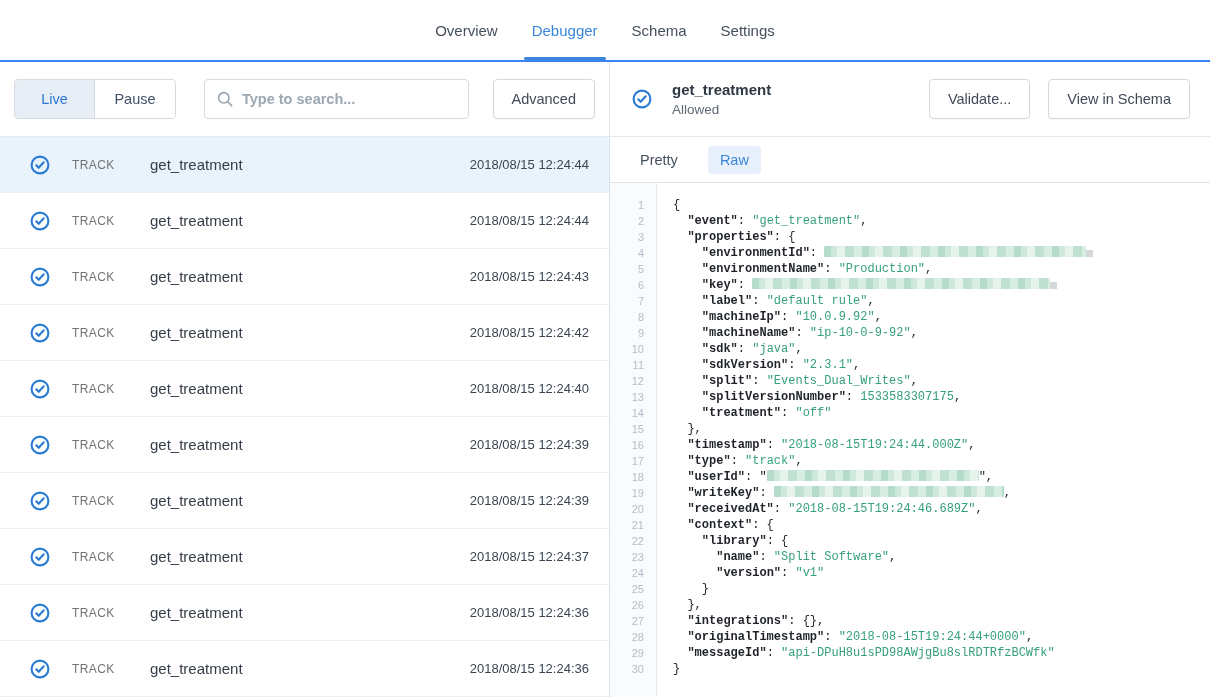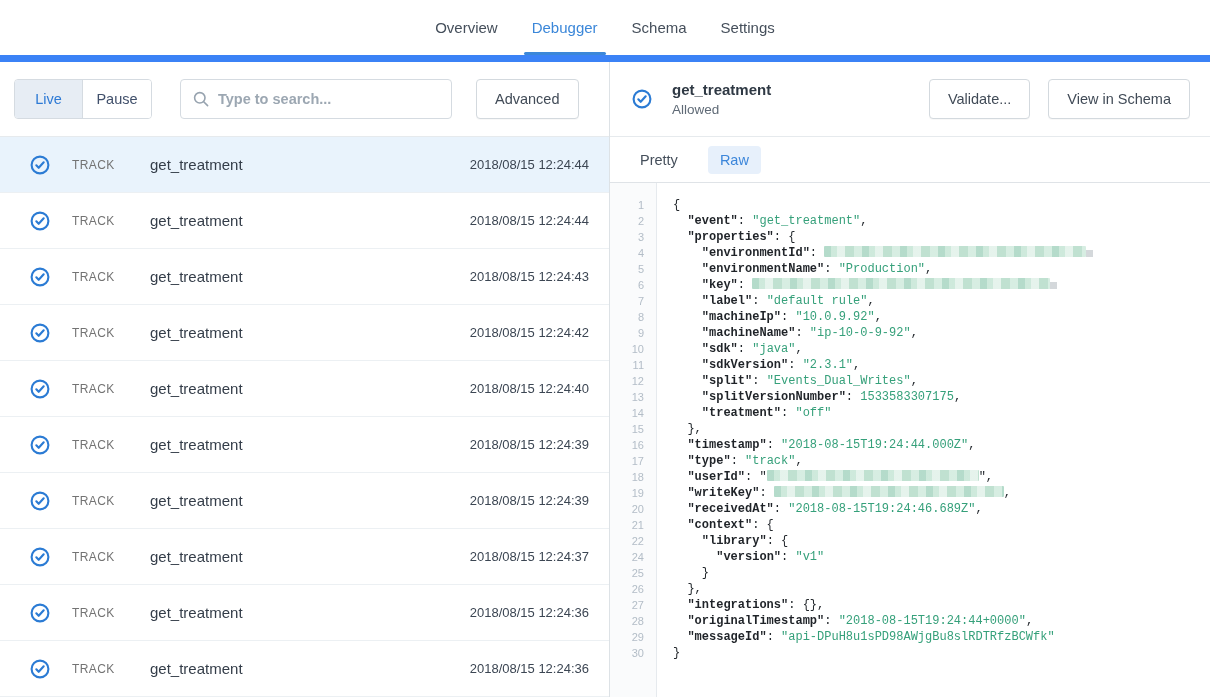--- a/index.html
+++ b/index.html
@@ -1,40 +1,40 @@
 <!DOCTYPE html>
 <html><head>
 <meta charset="utf-8">
 <style>
   * { margin:0; padding:0; box-sizing:border-box; }
   html,body { width:1210px; height:697px; overflow:hidden; background:#fff;
     font-family:"Liberation Sans", sans-serif; }
   .app { width:1210px; height:697px; display:flex; flex-direction:column; }
 
   
-  .topnav { height:62px; flex:none; border-bottom:7px solid #3b82f6;
+  .topnav { height:62px; flex:none; border-bottom:2px solid #3b82f6;
     display:flex; justify-content:center; background:#fff; }
   .nav-tabs { display:flex; gap:30px; height:100%; }
   .nav-tab { position:relative; display:flex; align-items:center; height:100%;
     font-size:15px; color:#454f5b; cursor:pointer; padding:0 2px; background:none; border:none;
     font-family:"Liberation Sans", sans-serif; }
   .nav-tab.active { color:#3b87d9; }
   .nav-tab.active::after { content:""; position:absolute; left:-6px; right:-6px; bottom:0;
     height:3px; background:#3b87d9; border-radius:2px; }
 
   .main { flex:1; display:flex; min-height:0; }
 
   
   .left-panel { width:610px; flex:none; border-right:1px solid #dde2e6;
     display:flex; flex-direction:column; min-height:0; }
   .controls { height:75px; flex:none; border-bottom:1px solid #e6eaed;
     display:flex; align-items:center; padding:0 14px; }
   .segmented { display:flex; height:40px; border:1px solid #d5dbe1; border-radius:4px;
     overflow:hidden; flex:none; }
-  .seg-btn { width:68px; border:none; background:#fff; font-size:14.5px; color:#41506b;
+  .seg-btn { width:80px; border:none; background:#fff; font-size:14.5px; color:#41506b;
     cursor:pointer; font-family:"Liberation Sans", sans-serif; }
   .seg-btn.active { background:#e7edf4; color:#2e7ad5; border-right:1px solid #d5dbe1; }
   .search-box { height:40px; width:272px; margin-left:28px; border:1px solid #d5dbe1;
     border-radius:4px; display:flex; align-items:center; padding:0 12px; background:#fff; }
   .search-box input { border:none; outline:none; flex:1; font-size:14.5px; margin-left:9px;
     color:#3c4653; font-family:"Liberation Sans", sans-serif;font-weight:bold; }
   .search-box input::placeholder { color:#9ca7b2; }
   .btn { height:40px; background:#fff; border:1px solid #d3d9de; border-radius:4px;
     font-size:14.5px; color:#414b57; padding:0 18px; cursor:pointer;
     box-shadow:0 1px 1px rgba(22,29,37,.03); font-family:"Liberation Sans", sans-serif; }
@@ -339,20 +339,24 @@
           </div>
           <div class="cl">
             <span class="ln">21</span>
             <span class="lc"><span class="p">  </span><span class="k">"context"</span><span class="p">: {</span></span>
           </div>
           <div class="cl">
             <span class="ln">22</span>
             <span class="lc"><span class="p">    </span><span class="k">"library"</span><span class="p">: {</span></span>
           </div>
           <div class="cl">
+            <span class="ln">23</span>
+            <span class="lc"><span class="p">      </span><span class="k">"name"</span><span class="p">: </span><span class="s">"Split Software"</span><span class="p">,</span></span>
+          </div>
+          <div class="cl">
             <span class="ln">24</span>
             <span class="lc"><span class="p">      </span><span class="k">"version"</span><span class="p">: </span><span class="s">"v1"</span></span>
           </div>
           <div class="cl">
             <span class="ln">25</span>
             <span class="lc"><span class="p">    }</span></span>
           </div>
           <div class="cl">
             <span class="ln">26</span>
             <span class="lc"><span class="p">  },</span></span>

